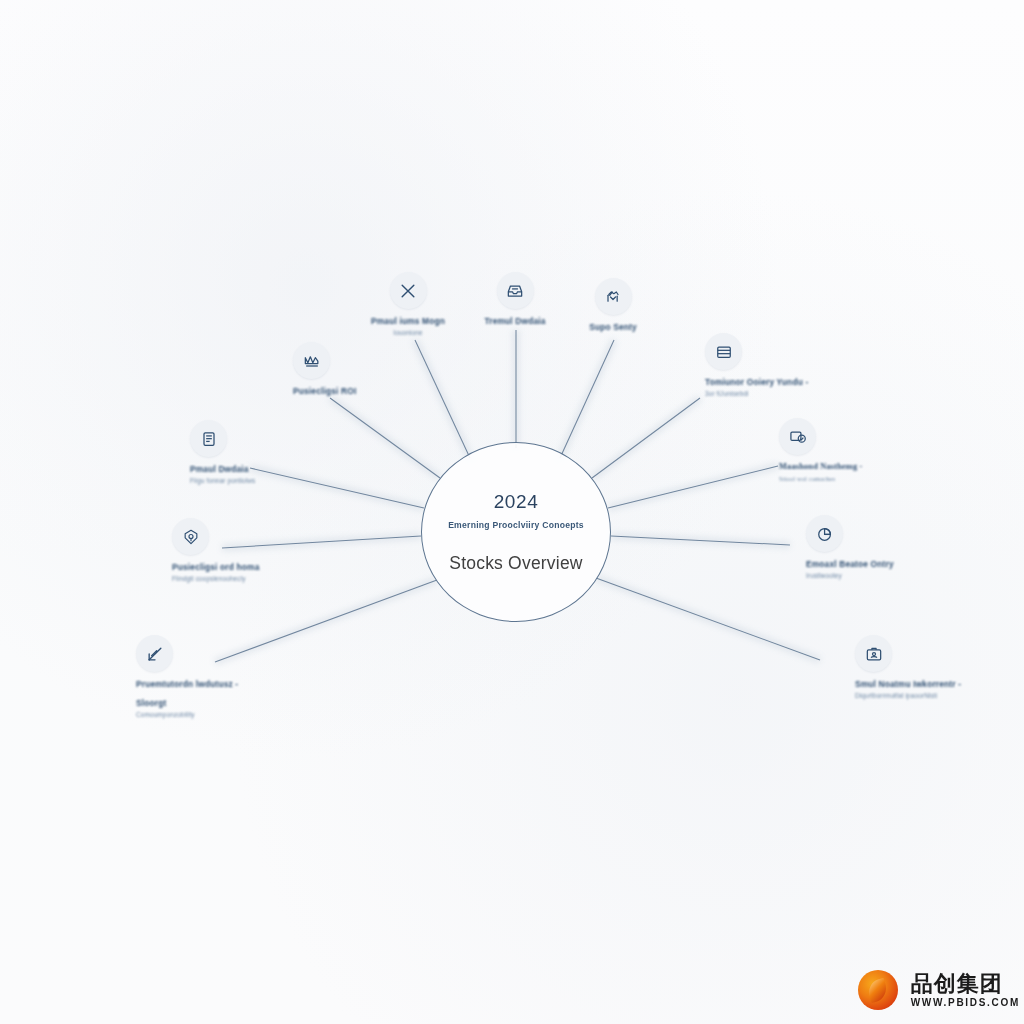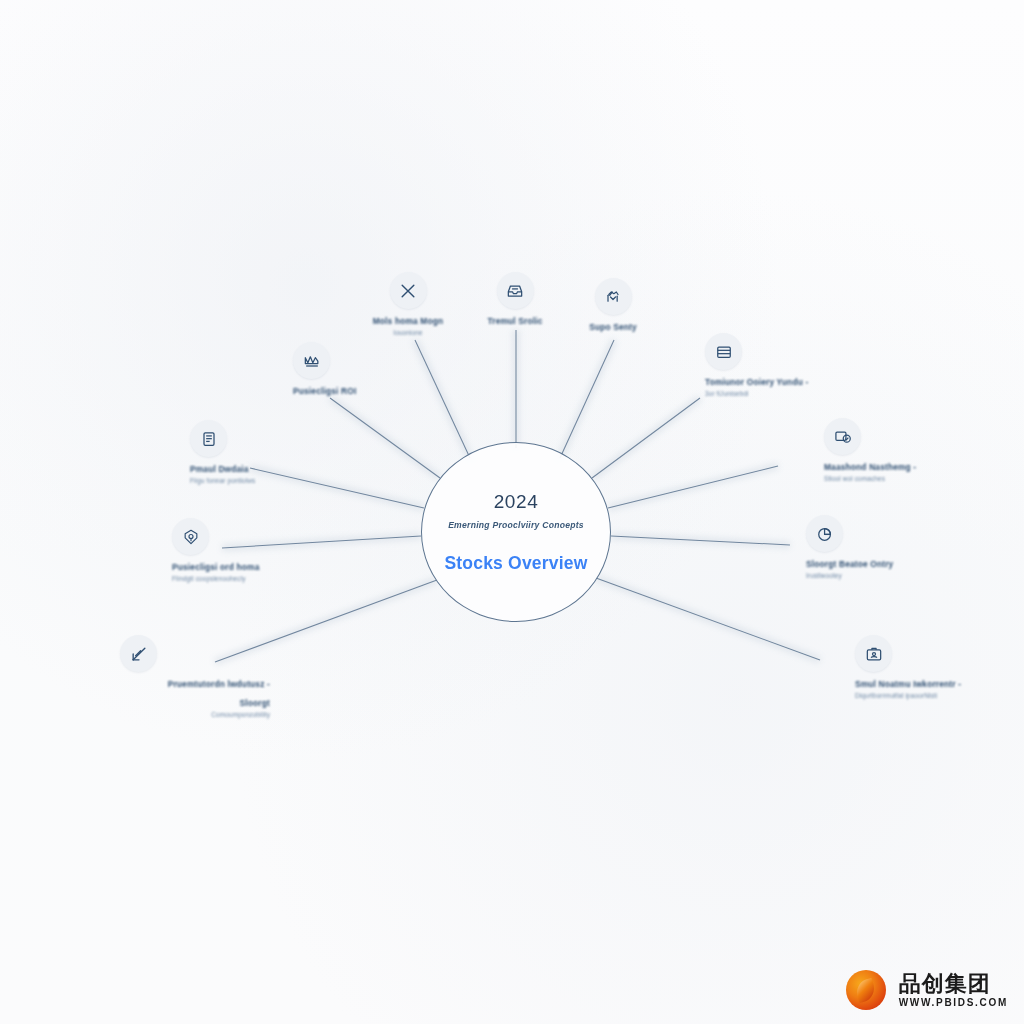--- a/index.html
+++ b/index.html
@@ -40,24 +40,23 @@
   .hub-year{
     font-size:19px;color:#2b4360;letter-spacing:.6px;
     margin-bottom:7px;font-weight:400;
     filter:blur(.28px);
   }
   .hub-sub{
     font-size:8.6px;color:#3a5878;letter-spacing:.25px;
     margin-bottom:23px;font-weight:600;
     filter:blur(.75px);
     white-space:nowrap;
-    font-style:italic;
   }
   .hub-title{
-    font-size:17.5px;color:#3b82f6;font-weight:700;
+    font-size:17.5px;color:#404040;font-weight:400;
     letter-spacing:.2px;
     filter:blur(.22px);
     white-space:nowrap;
   }
 
   
   .node{position:absolute;width:150px;}
   .node .badge{
     width:37px;height:37px;border-radius:50%;
     background:#eef1f5;
@@ -76,21 +75,21 @@
     letter-spacing:.15px;line-height:1.3;
     margin-top:2.5px;
     filter:blur(1.05px);
   }
   .node.right{text-align:left;margin-left:30px;}
   .node.center-al .badge{margin:0 auto;}
   .node.center-al{text-align:center;}
 
   
   .watermark{
-    position:absolute;right:16px;bottom:14px;
+    position:absolute;right:4px;bottom:14px;
     display:flex;align-items:center;gap:13px;
   }
   .wm-mark{
     width:40px;height:40px;border-radius:50%;
     background:radial-gradient(circle at 36% 34%,#f7a81b 0%,#ef7d13 38%,#e0490f 70%,#c4260b 100%);
     display:flex;align-items:center;justify-content:center;
     flex:0 0 auto;
   }
   .wm-leaf{
     width:19px;height:21px;
@@ -155,33 +154,33 @@
     <div class="hub-sub">Emerning Prooclviiry Conoepts</div>
     <div class="hub-title">Stocks Overview</div>
   </div>
 
   <div class="node center-al" style="left:333px;top:272px;">
     <div class="badge">
       <svg viewBox="0 0 24 24" fill="none" stroke="#2f4f72" stroke-width="1.7" stroke-linecap="round">
           <path d="M5 5 L19 19 M19 5 L5 19"></path>
         </svg>
     </div>
-    <div class="lbl">Mols homa Mogn</div>
+    <div class="lbl">Pmaul iums Mogn</div>
     <div class="sub">Iouonione</div>
   </div>
 
   <div class="node center-al" style="left:440px;top:272px;">
     <div class="badge">
       <svg viewBox="0 0 24 24" fill="none" stroke="#2f4f72" stroke-width="1.5" stroke-linejoin="round">
           <path d="M4 13 L6.5 6 h11 L20 13 v5 H4z"></path>
           <path d="M8.5 9.5h7"></path>
           <path d="M4 13h5l1 2h4l1-2h5"></path>
         </svg>
     </div>
-    <div class="lbl">Tremul Srolic</div>
+    <div class="lbl">Tremul Dwdaia</div>
     <div class="sub"></div>
   </div>
 
   <div class="node" style="left:293px;top:342px;">
     <div class="badge">
       <svg viewBox="0 0 24 24" fill="none" stroke="#2f4f72" stroke-width="1.5" stroke-linejoin="round">
           <path d="M4 8 l3 6 3-7 3 7 3-6 3 4 v3 H4z"></path>
           <path d="M5 18h14"></path>
         </svg>
     </div>
@@ -221,21 +220,21 @@
           <rect x="6" y="4.5" width="12" height="15" rx="1.6"></rect>
           <path d="M8.6 8.3h6.8"></path>
           <path d="M8.6 11.6h6.8"></path>
           <path d="M8.6 14.9h4.2"></path>
         </svg>
     </div>
     <div class="lbl">Pmaul Dwdaia</div>
     <div class="sub">Fiigu fonnar pontiolws</div>
   </div>
 
-  <div class="node right" style="left:794px;top:418px;">
+  <div class="node right" style="left:749px;top:418px;font-family:Liberation Serif, serif;">
     <div class="badge">
       <svg viewBox="0 0 24 24" fill="none" stroke="#2f4f72" stroke-width="1.5" stroke-linejoin="round">
           <rect x="3.5" y="6" width="12" height="10" rx="1.4"></rect>
           <circle cx="16.5" cy="14" r="4.2"></circle>
           <path d="M14.7 14.1l1.3 1.3 2.4-2.6"></path>
         </svg>
     </div>
     <div class="lbl">Maashond Nasthemg -</div>
     <div class="sub">Stiool wol comaches</div>
   </div>
@@ -253,25 +252,25 @@
   </div>
 
   <div class="node right" style="left:776px;top:515px;">
     <div class="badge">
       <svg viewBox="0 0 24 24" fill="none" stroke="#2f4f72" stroke-width="1.5" stroke-linejoin="round">
           <circle cx="11.5" cy="12.5" r="7"></circle>
           <path d="M11.5 12.5 V5.5 a7 7 0 0 1 7 7z"></path>
           <path d="M11.5 12.5 h7"></path>
         </svg>
     </div>
-    <div class="lbl">Sloorgt Beatoe Ontry</div>
+    <div class="lbl">Emoaxl Beatoe Ontry</div>
     <div class="sub">Irustlwootey</div>
   </div>
 
-  <div class="node" style="left:120px;top:635px;text-align:right;">
+  <div class="node" style="left:136px;top:635px;">
     <div class="badge">
       <svg viewBox="0 0 24 24" fill="none" stroke="#2f4f72" stroke-width="1.6" stroke-linecap="round" stroke-linejoin="round">
           <path d="M5 19 L19 5"></path>
           <path d="M5 19 L5 12"></path>
           <path d="M5 19 L12 19"></path>
           <path d="M8 14 L14 8"></path>
         </svg>
     </div>
     <div class="lbl">Pruemtutordn lwdutusz -</div>
     <div class="lbl" style="margin-top:8px;">Sloorgt</div>

